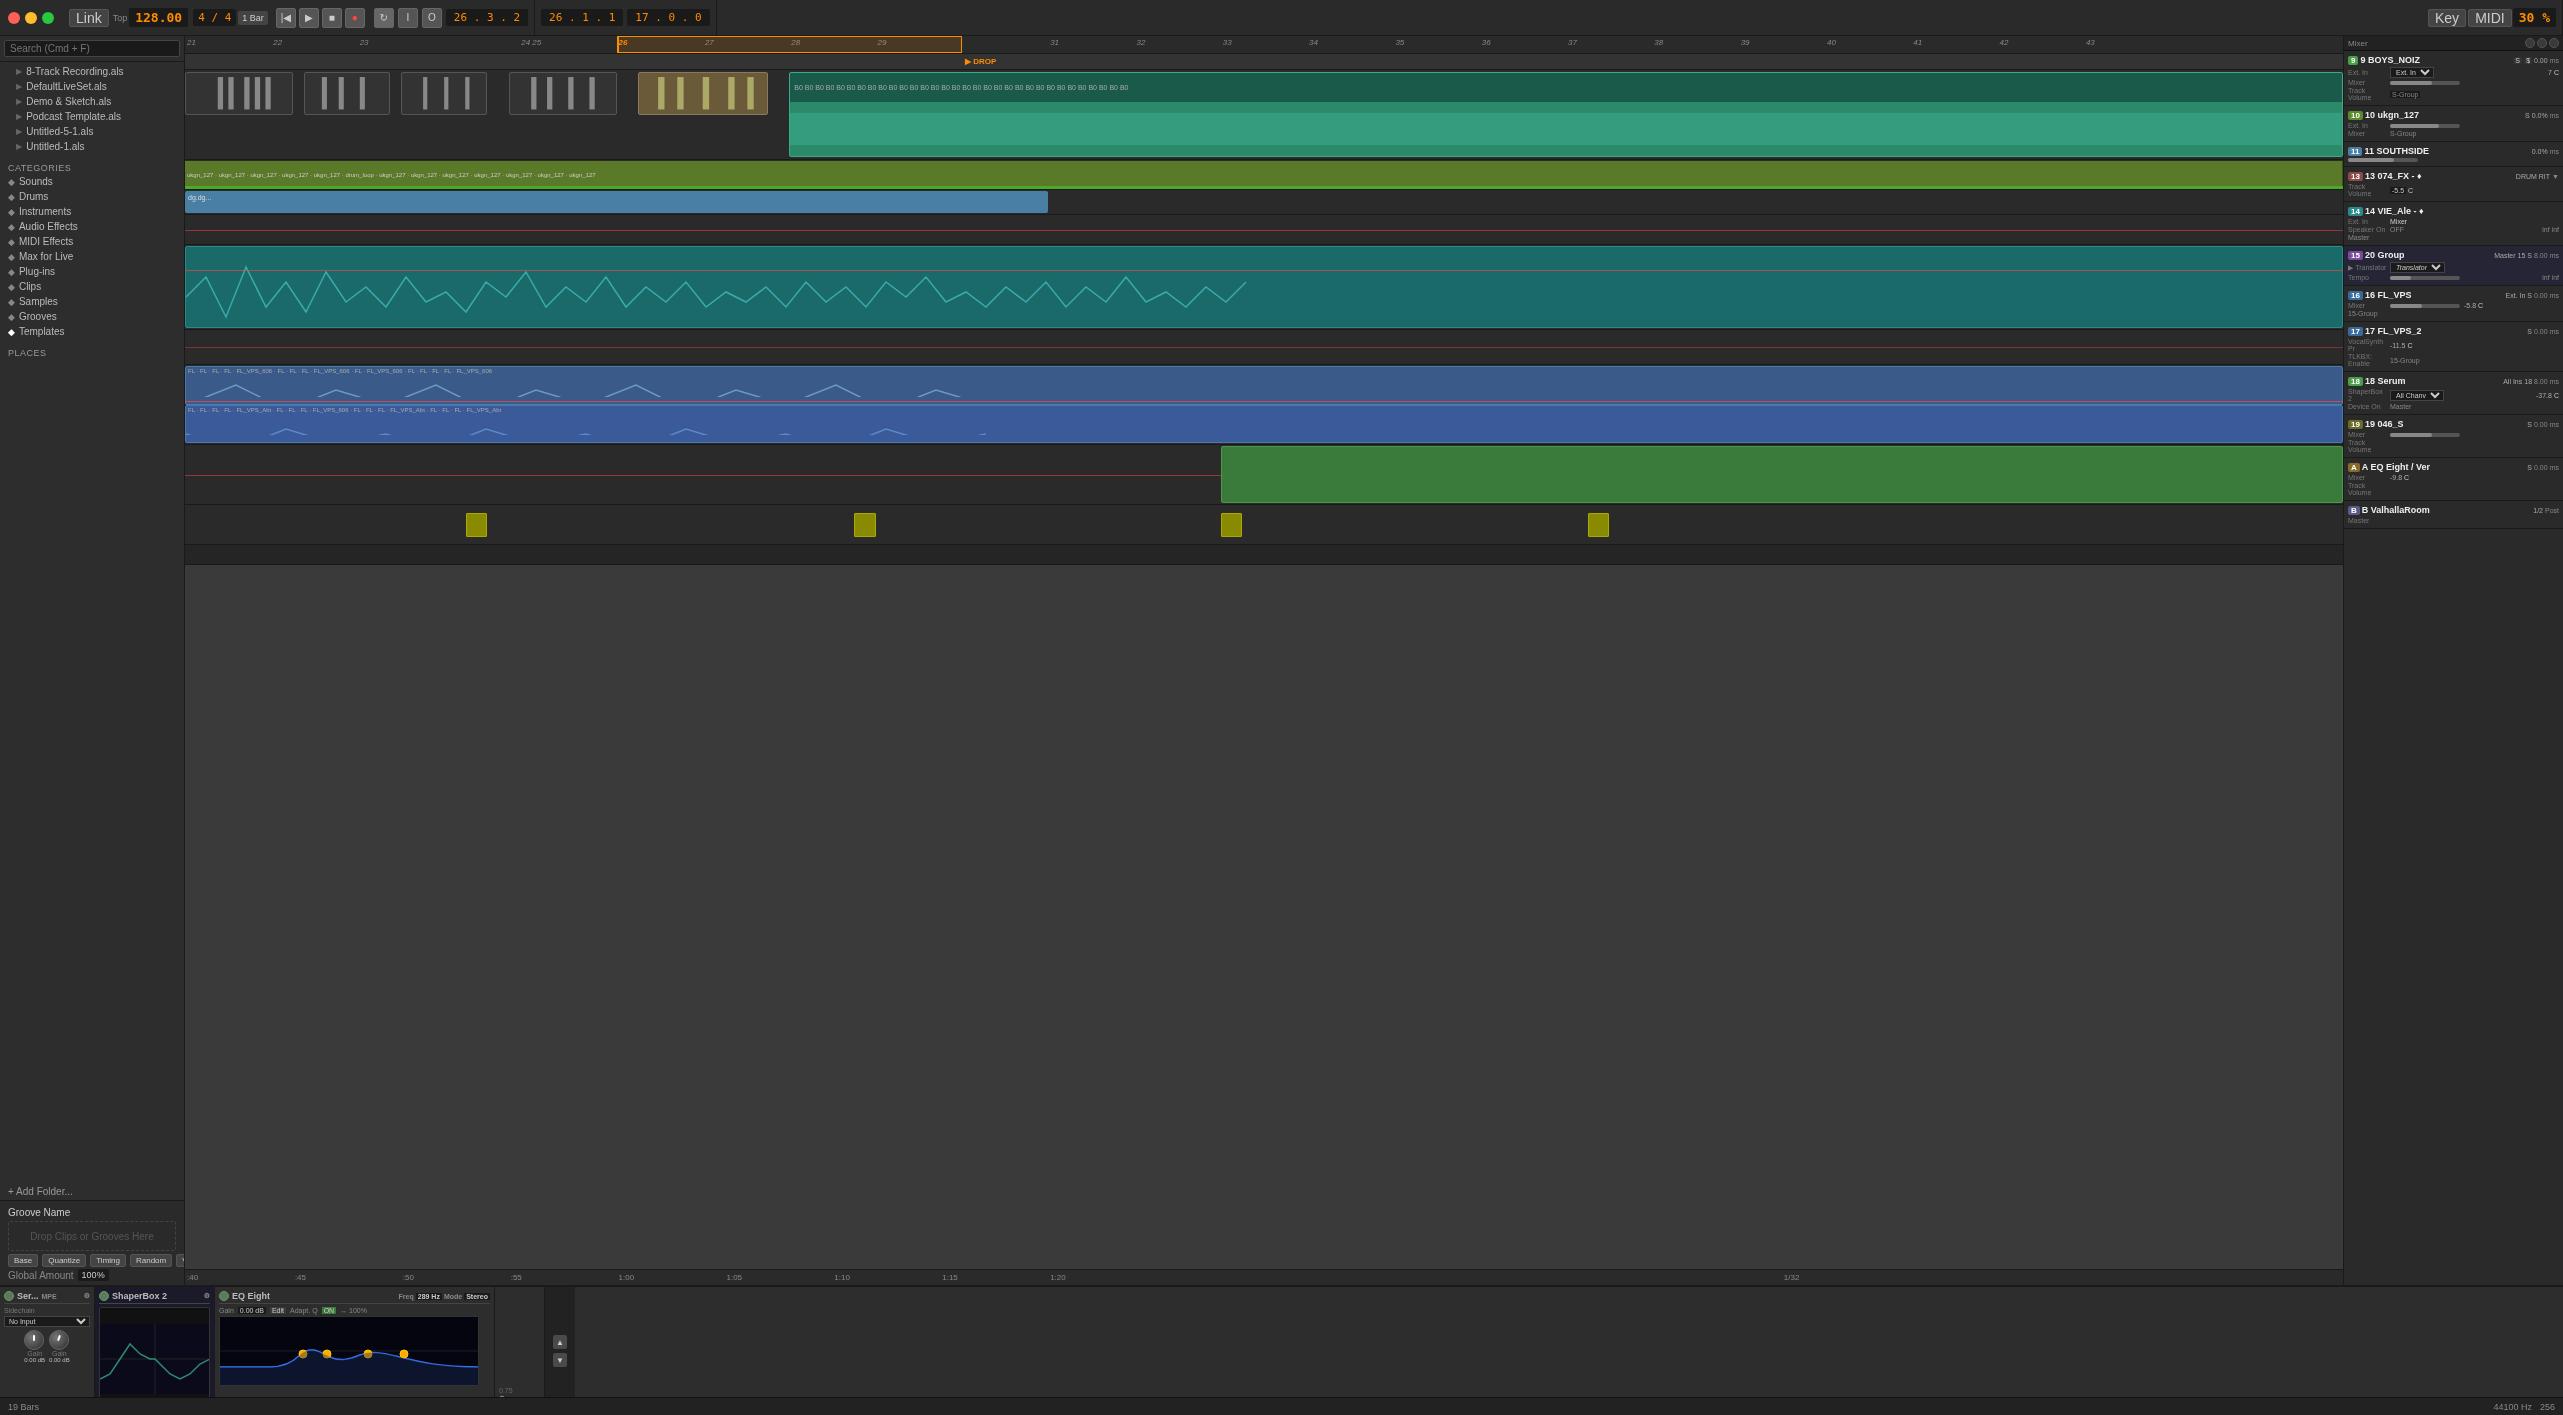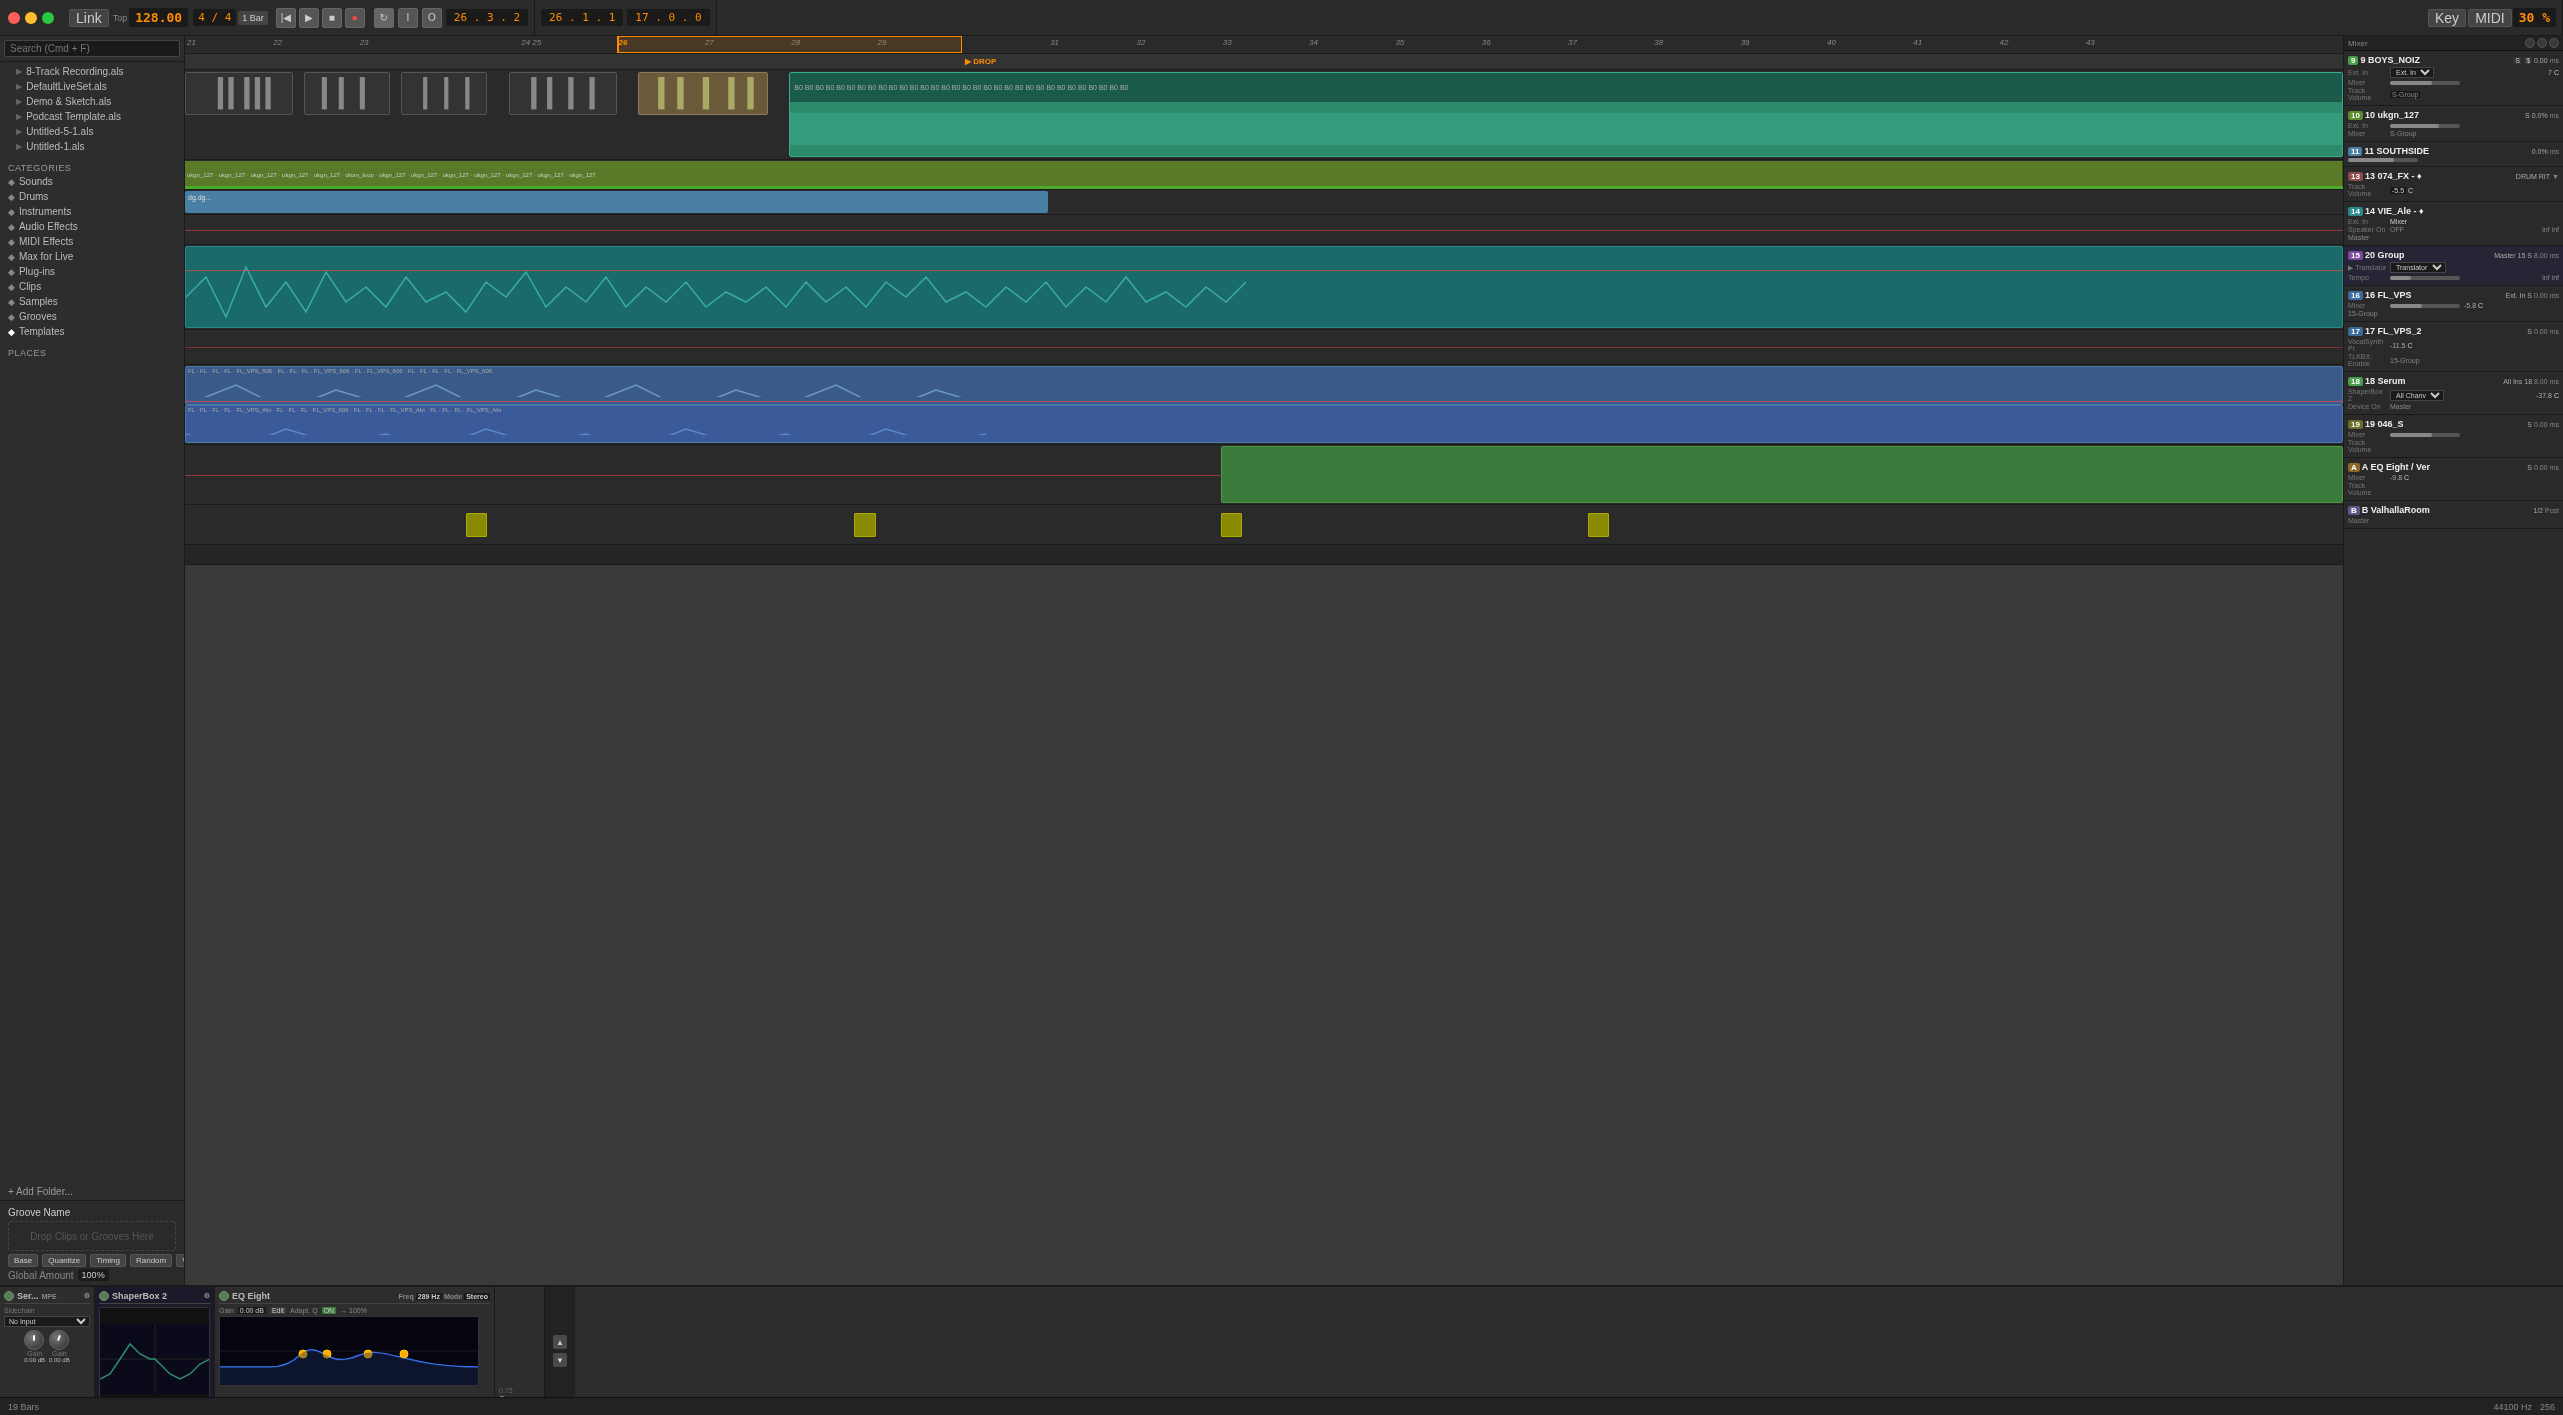--- a/index.html
+++ b/index.html
@@ -737,20 +737,34 @@
           <div style="position:absolute;top:8px;left:13%;width:1%;height:24px;background:#8a8a00;border:1px solid #aaaa00;border-radius:1px;"></div>
           <div style="position:absolute;top:8px;left:31%;width:1%;height:24px;background:#8a8a00;border:1px solid #aaaa00;border-radius:1px;"></div>
           <div style="position:absolute;top:8px;left:48%;width:1%;height:24px;background:#8a8a00;border:1px solid #aaaa00;border-radius:1px;"></div>
           <div style="position:absolute;top:8px;left:65%;width:1%;height:24px;background:#8a8a00;border:1px solid #aaaa00;border-radius:1px;"></div>
         </div>
 
         <div style="height:20px;border-bottom:1px solid #1a1a1a;background:#252525;"></div>
 
       </div>
 
+      <div style="height:16px;background:#2a2a2a;border-top:1px solid #1a1a1a;display:flex;align-items:center;font-size:8px;color:#888;overflow:hidden;">
+        <div style="display:flex;width:100%;">
+          <div style="width:5%;padding-left:2px;">:40</div>
+          <div style="width:5%;padding-left:2px;">:45</div>
+          <div style="width:5%;padding-left:2px;">:50</div>
+          <div style="width:5%;padding-left:2px;">:55</div>
+          <div style="width:5%;padding-left:2px;">1:00</div>
+          <div style="width:5%;padding-left:2px;">1:05</div>
+          <div style="width:5%;padding-left:2px;">1:10</div>
+          <div style="width:5%;padding-left:2px;">1:15</div>
+          <div style="width:5%;padding-left:2px;">1:20</div>
+          <div style="width:30%;text-align:right;padding-right:4px;">1/32</div>
+        </div>
+      </div>
     </div>
 
     <div id="info-panel">
       <div class="mixer-header">
         <span>Mixer</span>
         <div style="display:flex;gap:2px;">
           <div style="width:10px;height:10px;border-radius:50%;background:#3a3a3a;border:1px solid #555;"></div>
           <div style="width:10px;height:10px;border-radius:50%;background:#3a3a3a;border:1px solid #555;"></div>
           <div style="width:10px;height:10px;border-radius:50%;background:#3a3a3a;border:1px solid #555;"></div>
         </div>
@@ -860,21 +874,21 @@
           <span class="num-badge" style="background:#7a4a9a;">15</span>
           <span class="ch-name">20 Group</span>
           <span style="font-size:7px;color:#aaa;margin-left:auto;">Master</span>
           <span style="font-size:7px;color:#aaa;">15</span>
           <span style="font-size:7px;color:#aaa;">S</span>
           <span style="font-size:7px;color:#888;">8.00</span>
           <span style="font-size:7px;color:#888;">ms</span>
         </div>
         <div class="ch-row">
           <span class="ch-lbl">▶ Translator</span>
-          <select style="font-size:7px;background:#1a1a1a;color:#ccc;border:1px solid #444;padding:0 1px;">
+          <select style="font-size:7px;background:#1a1a1a;color:#ccc;border:1px solid #444;padding:0 1px;font-style:italic;">
             <option>Translator</option>
           </select>
         </div>
         <div class="ch-row">
           <span class="ch-lbl">Tempo</span>
           <div class="fader-track">
             <div class="fader-fill" style="width:30%;"></div>
           </div>
           <span style="font-size:7px;color:#888;margin-left:auto;">inf</span>
           <span style="font-size:7px;color:#888;">inf</span>

